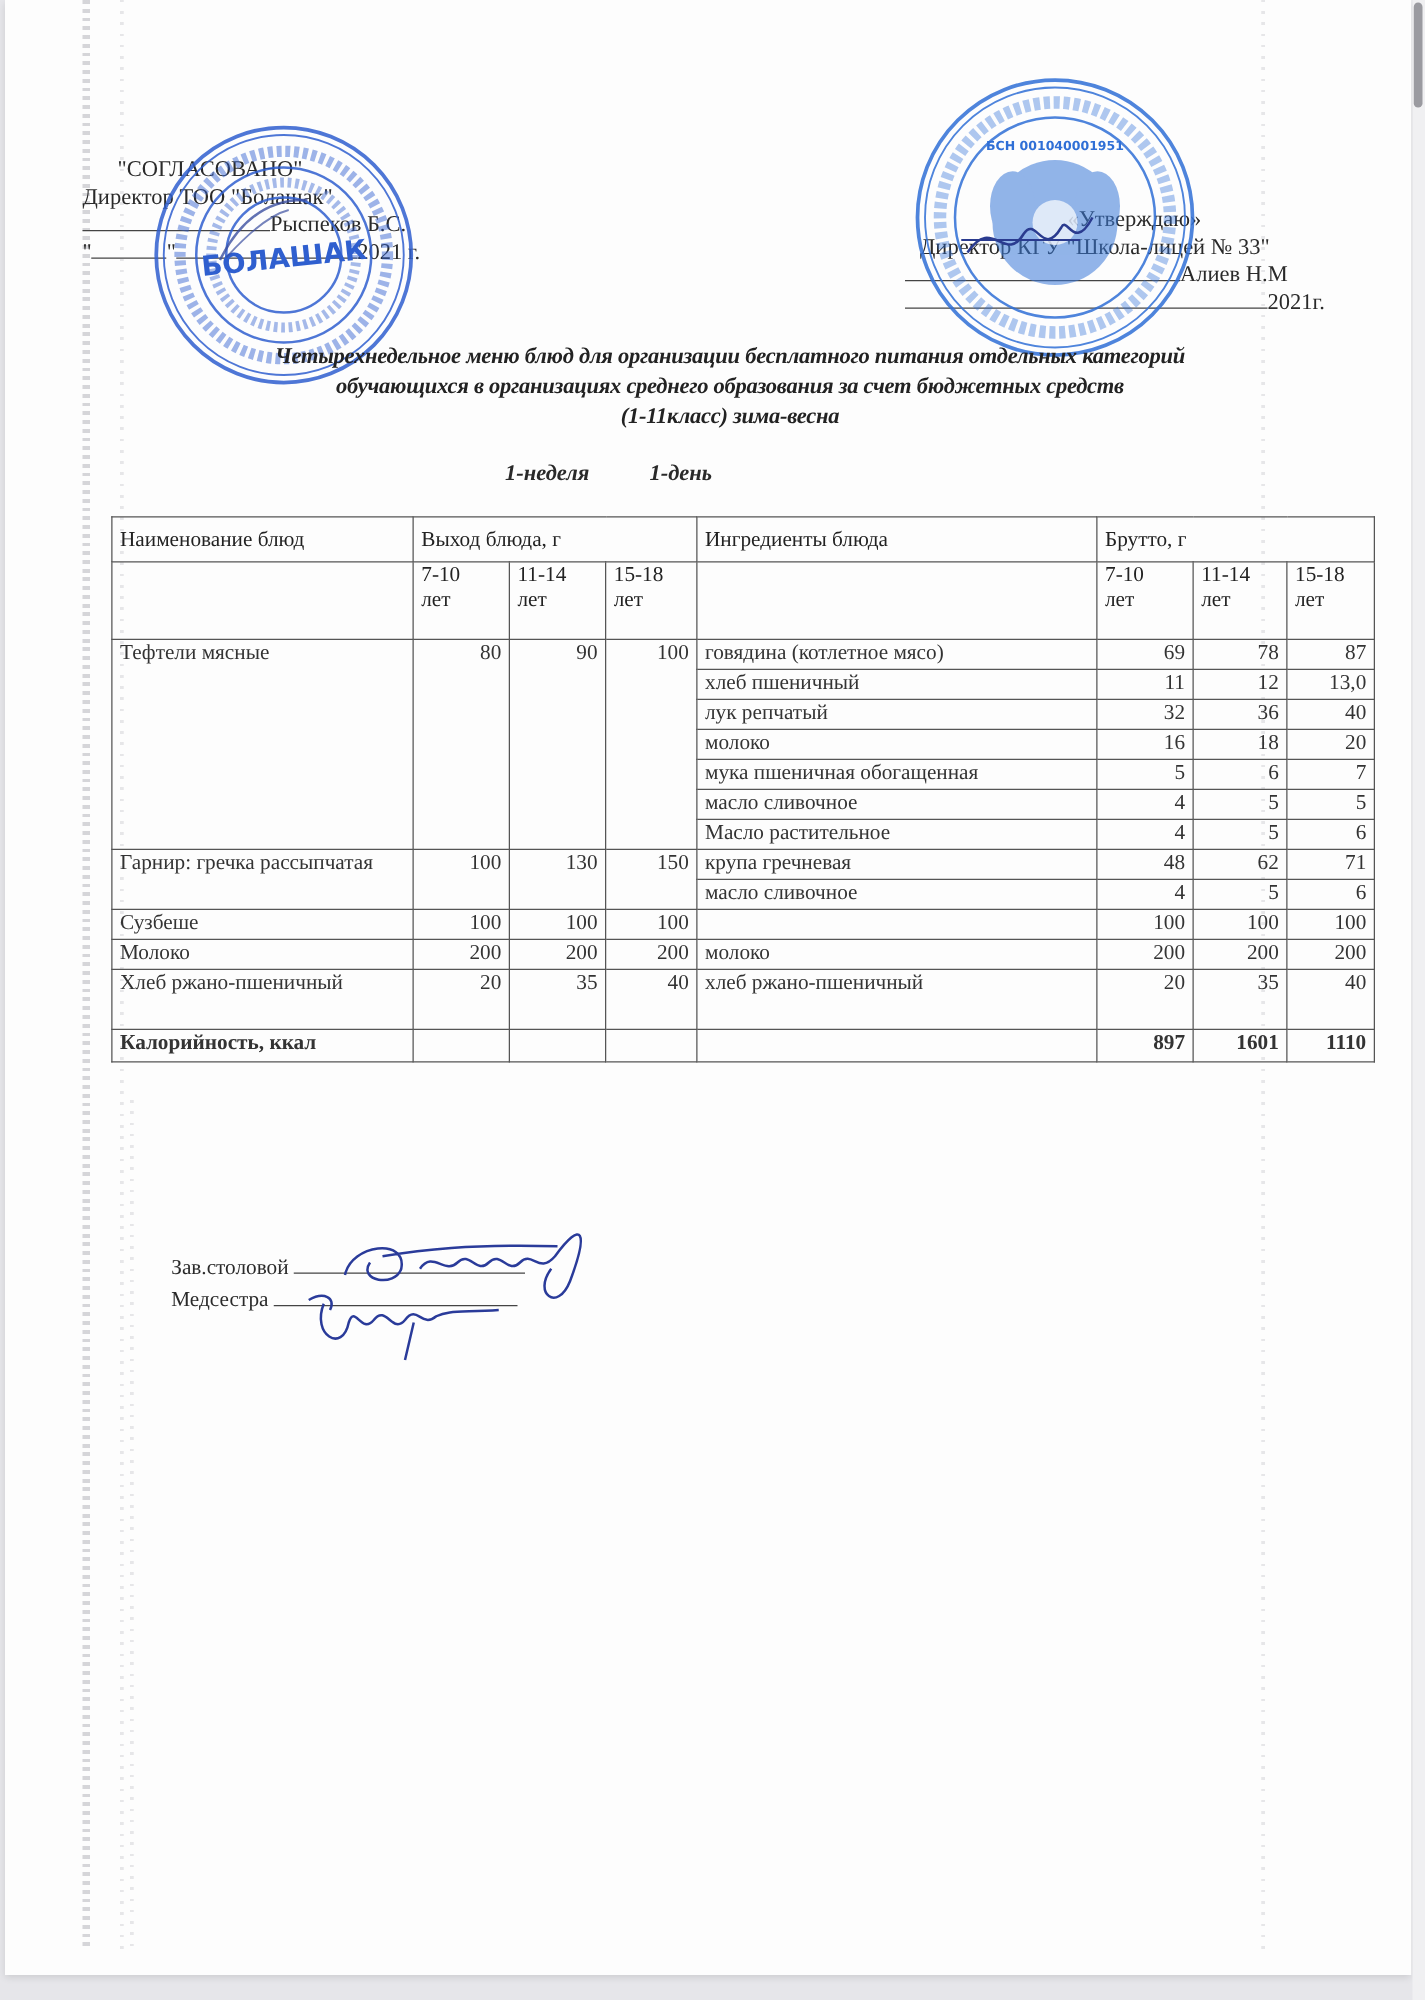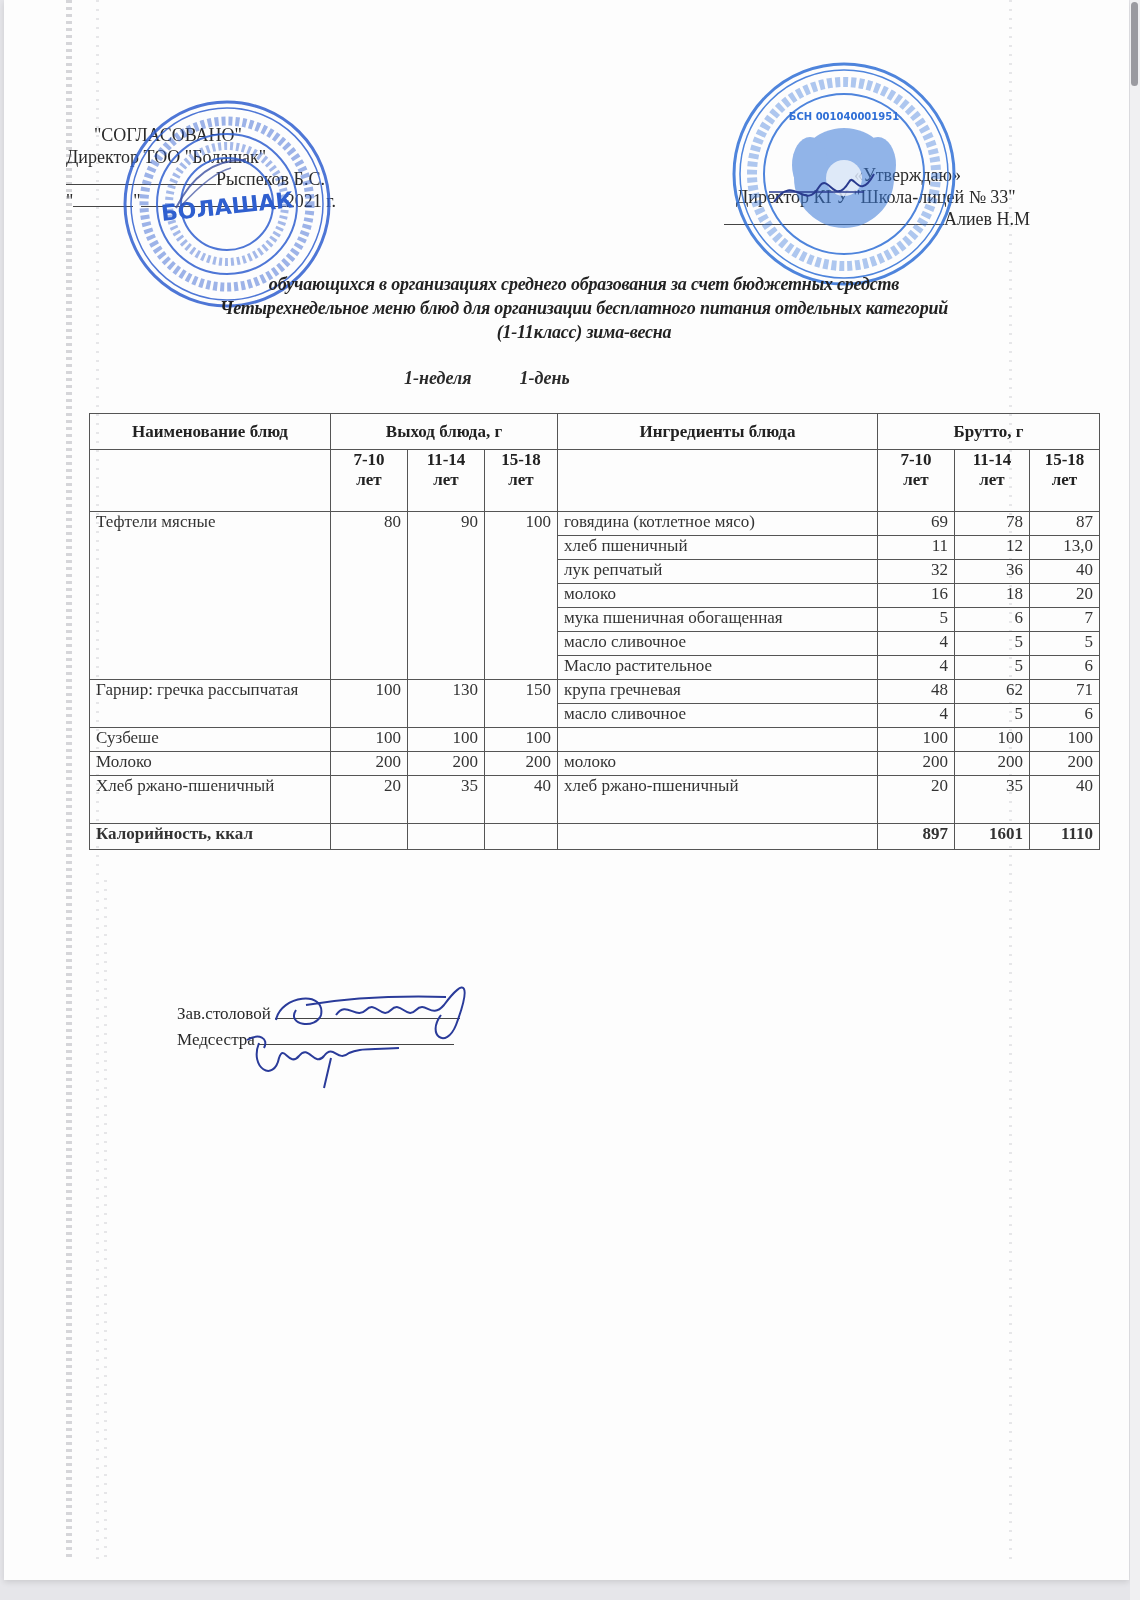--- a/index.html
+++ b/index.html
@@ -24,30 +24,30 @@
   .underline { display:inline-block; border-bottom:1px solid #444; height:16px; vertical-align:baseline; }
 
   .title { position:absolute; left:100px; width:960px; top:272px; text-align:center;
     font-style:italic; font-weight:bold; font-size:18px; line-height:24px; color:#222;
     font-family:"Liberation Serif", serif; letter-spacing:-0.2px; }
   .week-day { position:absolute; top:368px; left:400px; font-style:italic; font-weight:bold; font-size:18px; }
   .week-day span { margin-right:48px; }
 
   table.menu { position:absolute; left:85px; top:413px; border-collapse:collapse; font-size:17px; color:#333; }
   table.menu td, table.menu th { border:1.4px solid #555; padding:0 6px; line-height:20px; vertical-align:top; }
-  table.menu th { font-weight:bold; text-align:center; color:#222; }
+  table.menu th { font-weight:normal; text-align:left; color:#222; }
   .num { text-align:right;margin-left:48px; }
   .bold { font-weight:bold; }
 
   .stamp { position:absolute; border-radius:50%; pointer-events:none; }
   .stamp-left { left:117px; top:98px; width:212px; height:212px; }
   .stamp-right { left:726px; top:60px; width:228px; height:228px; }
   .sig { position:absolute; pointer-events:none; }
 
-  .foot { position:absolute; left:133px; font-size:17px;margin-left:40px; }
+  .foot { position:absolute; left:133px; font-size:17px; }
 </style>
 </head>
 <body>
 
 <div class="page">
   <div class="scan-streak" style="left:62px;"></div>
   <div class="scan-streak faint" style="left:92px;"></div>
   <div class="scan-streak faint" style="left:100px;top:880px;"></div>
   <div class="scan-streak faint" style="left:1005px;"></div>
 
@@ -60,20 +60,23 @@
     <div class="line">
       <span>"</span><span class="underline" style="width:60px;"></span><span>"</span><span class="underline" style="width:145px;"></span><span>2021 г.</span>
     </div>
   </div>
 
   <div class="block right-block">
     <div class="line" style="padding-left:130px;">«Утверждаю»</div>
     <div class="line" style="padding-left:12px;">Директор КГУ "Школа-лицей № 33"</div>
     <div class="line">
       <span class="underline" style="width:220px;"></span><span>Алиев Н.М</span>
+    </div>
+    <div class="line">
+      <span class="underline" style="width:290px;"></span><span>2021г.</span>
     </div>
   </div>
 
   <svg class="stamp stamp-left" viewBox="0 0 212 212">
     <g fill="none" stroke="#2f5fcf" opacity="0.85">
       <circle cx="106" cy="106" r="102" stroke-width="3"></circle>
       <circle cx="106" cy="106" r="96" stroke-width="1.5"></circle>
       <circle cx="106" cy="106" r="70" stroke-width="2"></circle>
       <circle cx="106" cy="106" r="46" stroke-width="2"></circle>
       <circle cx="106" cy="106" r="83" stroke-width="9" stroke-dasharray="4 3" opacity="0.55"></circle>
@@ -101,22 +104,22 @@
     </g>
     <text x="114" y="60" text-anchor="middle" font-family="DejaVu Sans, sans-serif" font-weight="bold" font-size="10" fill="#2f6fd6">БСН 001040001951</text>
   </svg>
 
   <svg class="sig" style="left:760px;top:162px;" width="120" height="60">
     <path d="M10 40 C30 10, 40 50, 55 25 C65 10, 70 45, 85 20 C90 10, 95 40, 110 12" stroke="#2a3b8f" stroke-width="2" fill="none"></path>
     <path d="M5 30 L100 30" stroke="#2a3b8f" stroke-width="1.5" fill="none"></path>
   </svg>
 
   <div class="title">
+    <div>Четырехнедельное меню блюд для организации бесплатного питания отдельных категорий</div>
     <div>обучающихся в организациях среднего образования за счет бюджетных средств</div>
-    <div>Четырехнедельное меню блюд для организации бесплатного питания отдельных категорий</div>
     <div>(1-11класс) зима-весна</div>
   </div>
 
   <div class="week-day">
     <span>1-неделя</span><span>1-день</span>
   </div>
 
   <table class="menu">
     <colgroup>
       <col style="width:241px">

